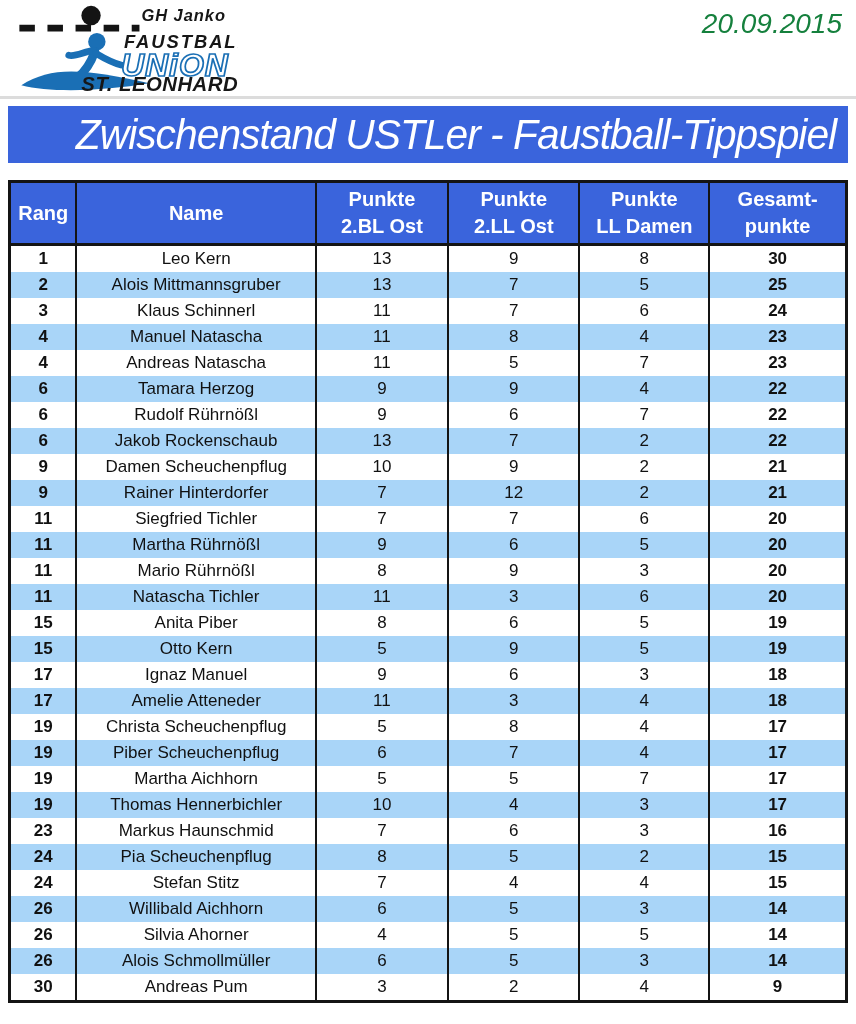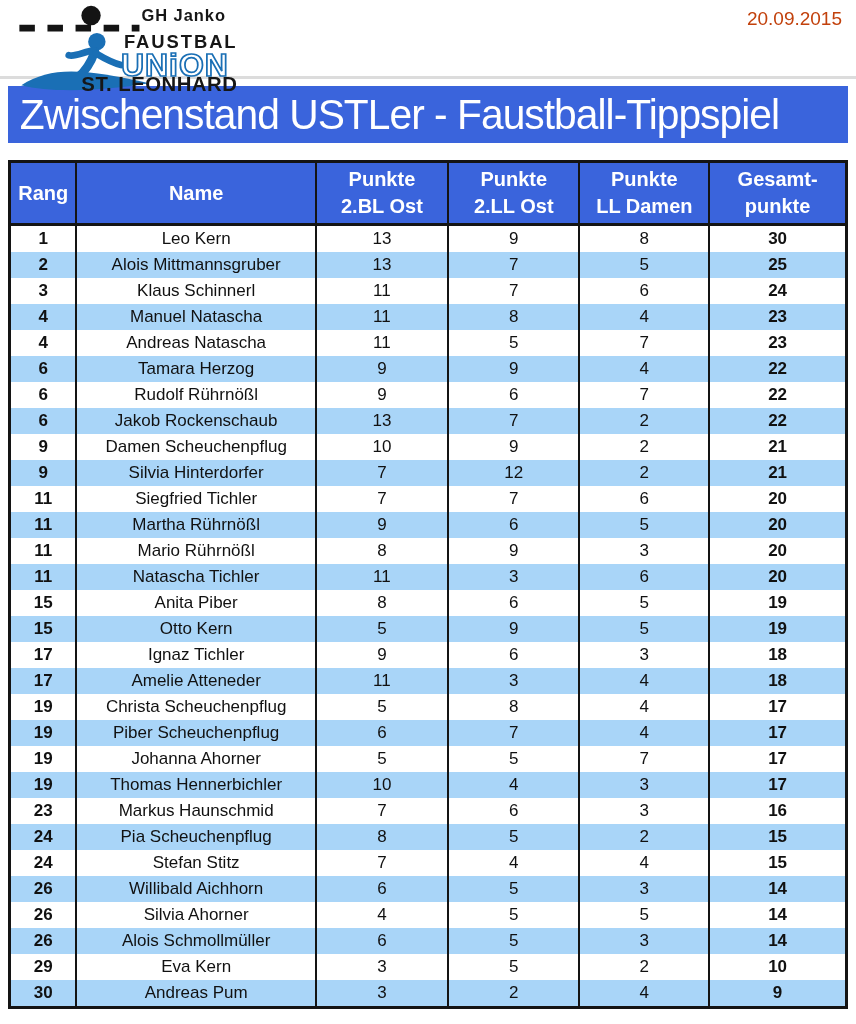--- a/index.html
+++ b/index.html
@@ -12,50 +12,52 @@
     position: relative;
     width: 856px;
     height: 1024px;
     background: #ffffff;
     overflow: hidden;
   }
 
   
   .top {
     position: relative;
-    height: 76px;
+    height: 96px;
+    font-style: italic;
   }
   .logo-svg {
     position: absolute;
     left: 8px;
     top: 2px;
     width: 230px;
     height: 92px;
   }
   .date {
     position: absolute;
     top: 8px;
     right: 14px;
-    font-size: 19px;
-    color: #c2410c;
+    font-size: 28px;
+    color: #15803d;
     text-align: center;
   }
   .rule {
     height: 3px;
     background: #dcdcdc;
   }
 
   
   .banner {
     margin: 7px 8px 0 8px;
     height: 57px;
     background: var(--banner-blue, #3a64dc);
     display: flex;
     align-items: center;
-    justify-content: flex-start;
+    justify-content: flex-end;
+    font-style: italic;
   }
   .banner-text {
     color: #ffffff;
     font-size: 42px;
     letter-spacing: -1px;
     transform: scaleX(0.97);
     white-space: nowrap;
   }
 
   
@@ -220,21 +222,21 @@
         <tr>
           <td class="bold">9</td>
           <td>Damen Scheuchenpflug</td>
           <td>10</td>
           <td>9</td>
           <td>2</td>
           <td class="bold">21</td>
         </tr>
         <tr>
           <td class="bold">9</td>
-          <td>Silvia Hinterdorfer</td>
+          <td>Rainer Hinterdorfer</td>
           <td>7</td>
           <td>12</td>
           <td>2</td>
           <td class="bold">21</td>
         </tr>
         <tr>
           <td class="bold">11</td>
           <td>Siegfried Tichler</td>
           <td>7</td>
           <td>7</td>
@@ -276,21 +278,21 @@
         <tr>
           <td class="bold">15</td>
           <td>Otto Kern</td>
           <td>5</td>
           <td>9</td>
           <td>5</td>
           <td class="bold">19</td>
         </tr>
         <tr>
           <td class="bold">17</td>
-          <td>Ignaz Tichler</td>
+          <td>Ignaz Manuel</td>
           <td>9</td>
           <td>6</td>
           <td>3</td>
           <td class="bold">18</td>
         </tr>
         <tr>
           <td class="bold">17</td>
           <td>Amelie Atteneder</td>
           <td>11</td>
           <td>3</td>
@@ -308,21 +310,21 @@
         <tr>
           <td class="bold">19</td>
           <td>Piber Scheuchenpflug</td>
           <td>6</td>
           <td>7</td>
           <td>4</td>
           <td class="bold">17</td>
         </tr>
         <tr>
           <td class="bold">19</td>
-          <td>Johanna Ahorner</td>
+          <td>Martha Aichhorn</td>
           <td>5</td>
           <td>5</td>
           <td>7</td>
           <td class="bold">17</td>
         </tr>
         <tr>
           <td class="bold">19</td>
           <td>Thomas Hennerbichler</td>
           <td>10</td>
           <td>4</td>
@@ -371,28 +373,20 @@
         </tr>
         <tr>
           <td class="bold">26</td>
           <td>Alois Schmollmüller</td>
           <td>6</td>
           <td>5</td>
           <td>3</td>
           <td class="bold">14</td>
         </tr>
         <tr>
-          <td class="bold">29</td>
-          <td>Eva Kern</td>
-          <td>3</td>
-          <td>5</td>
-          <td>2</td>
-          <td class="bold">10</td>
-        </tr>
-        <tr>
           <td class="bold">30</td>
           <td>Andreas Pum</td>
           <td>3</td>
           <td>2</td>
           <td>4</td>
           <td class="bold">9</td>
         </tr>
       </tbody>
   </table>
 

